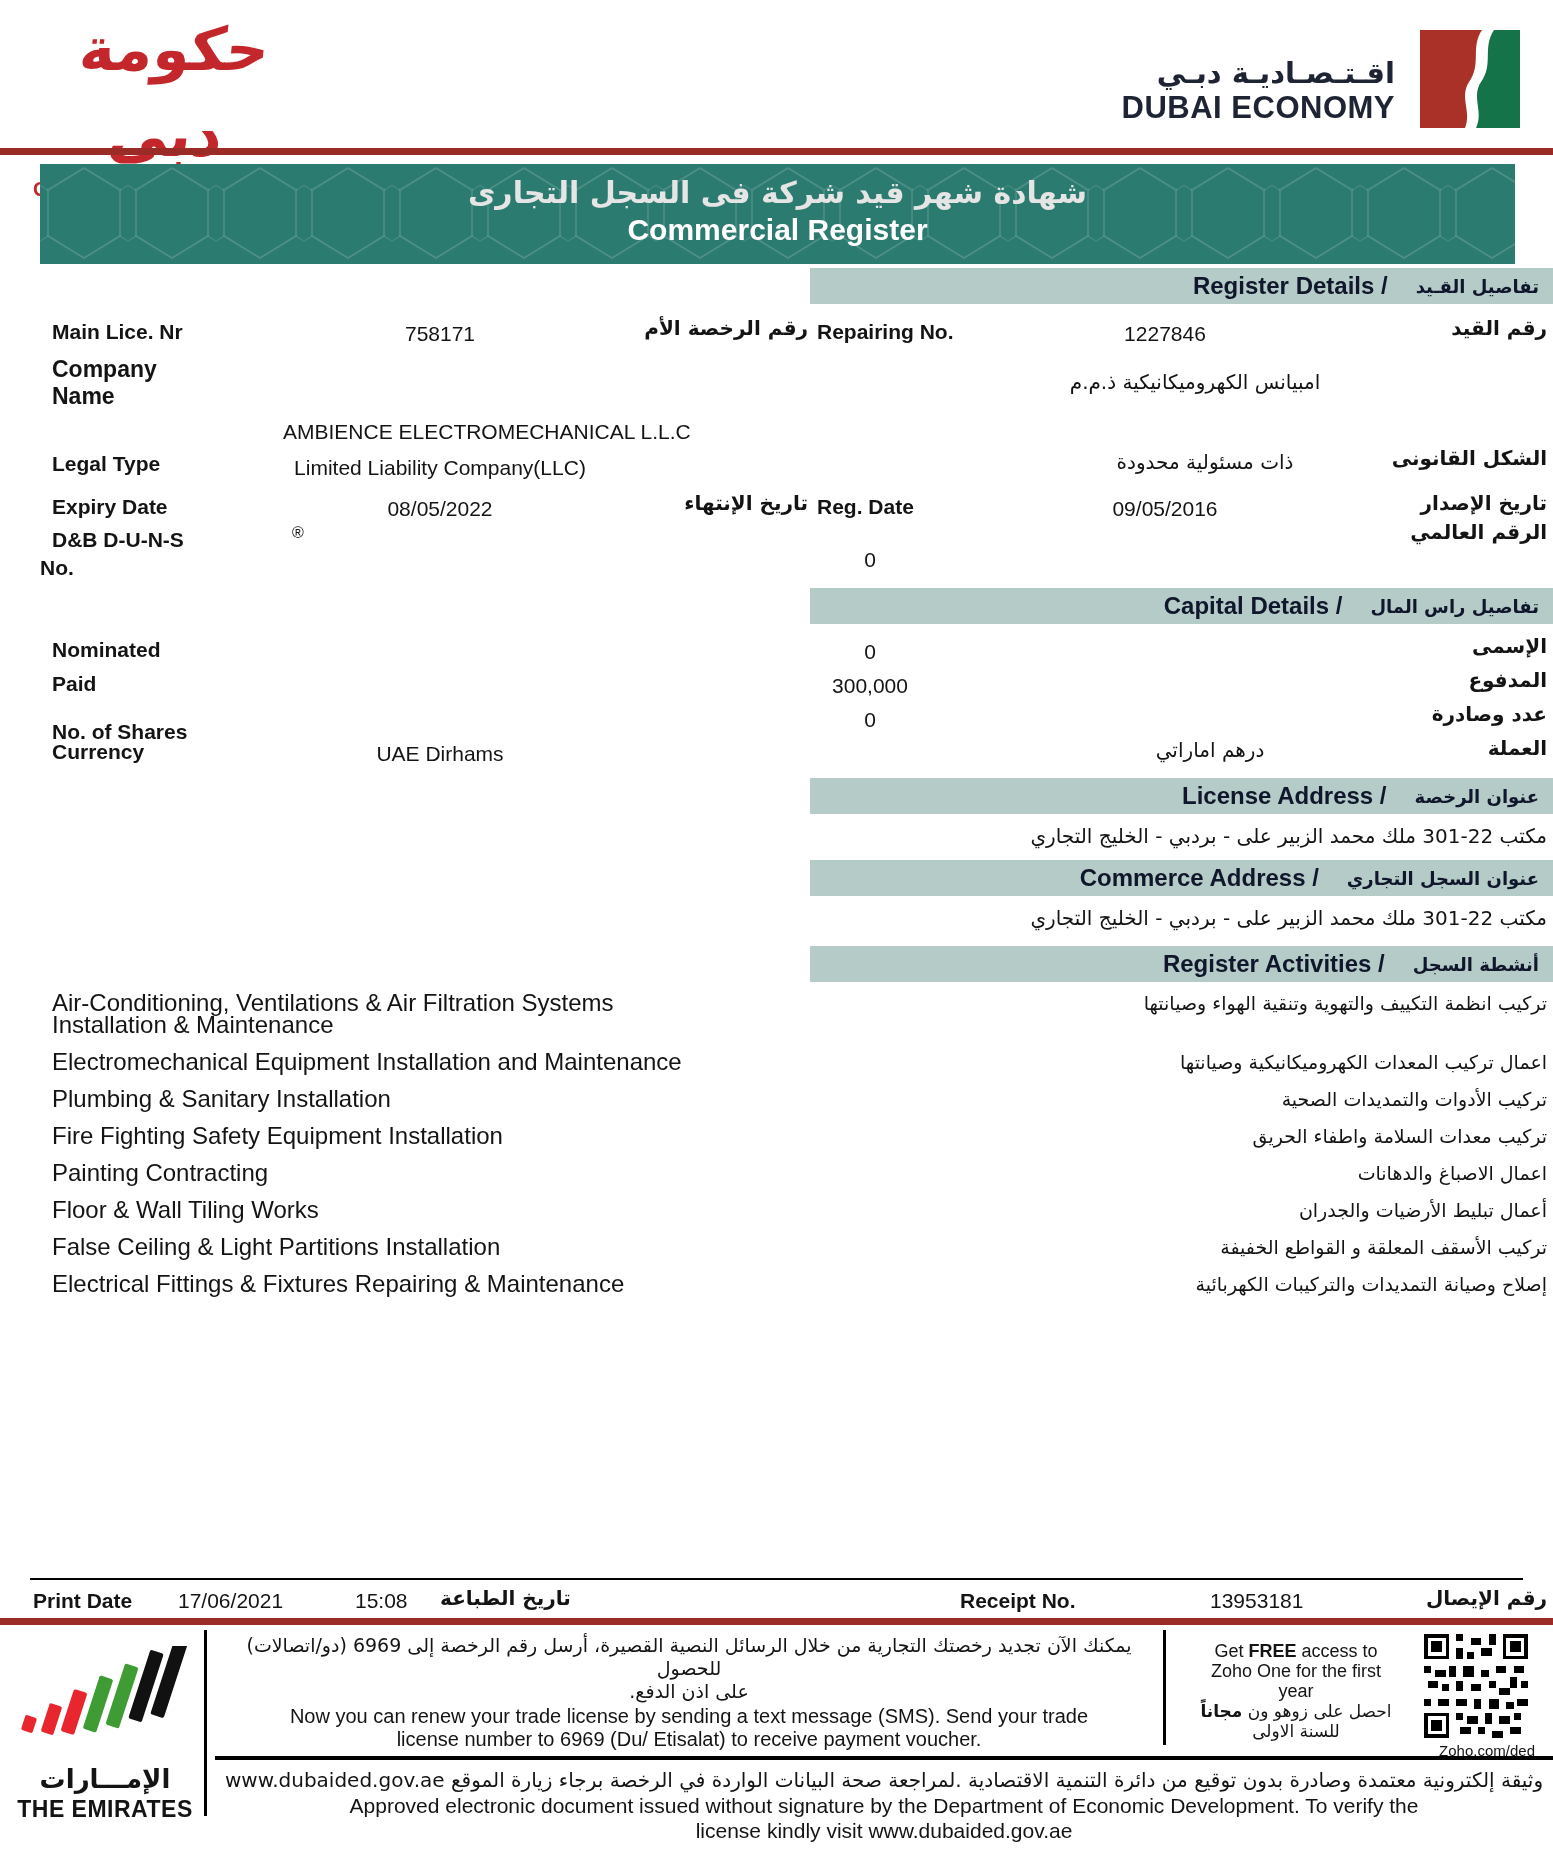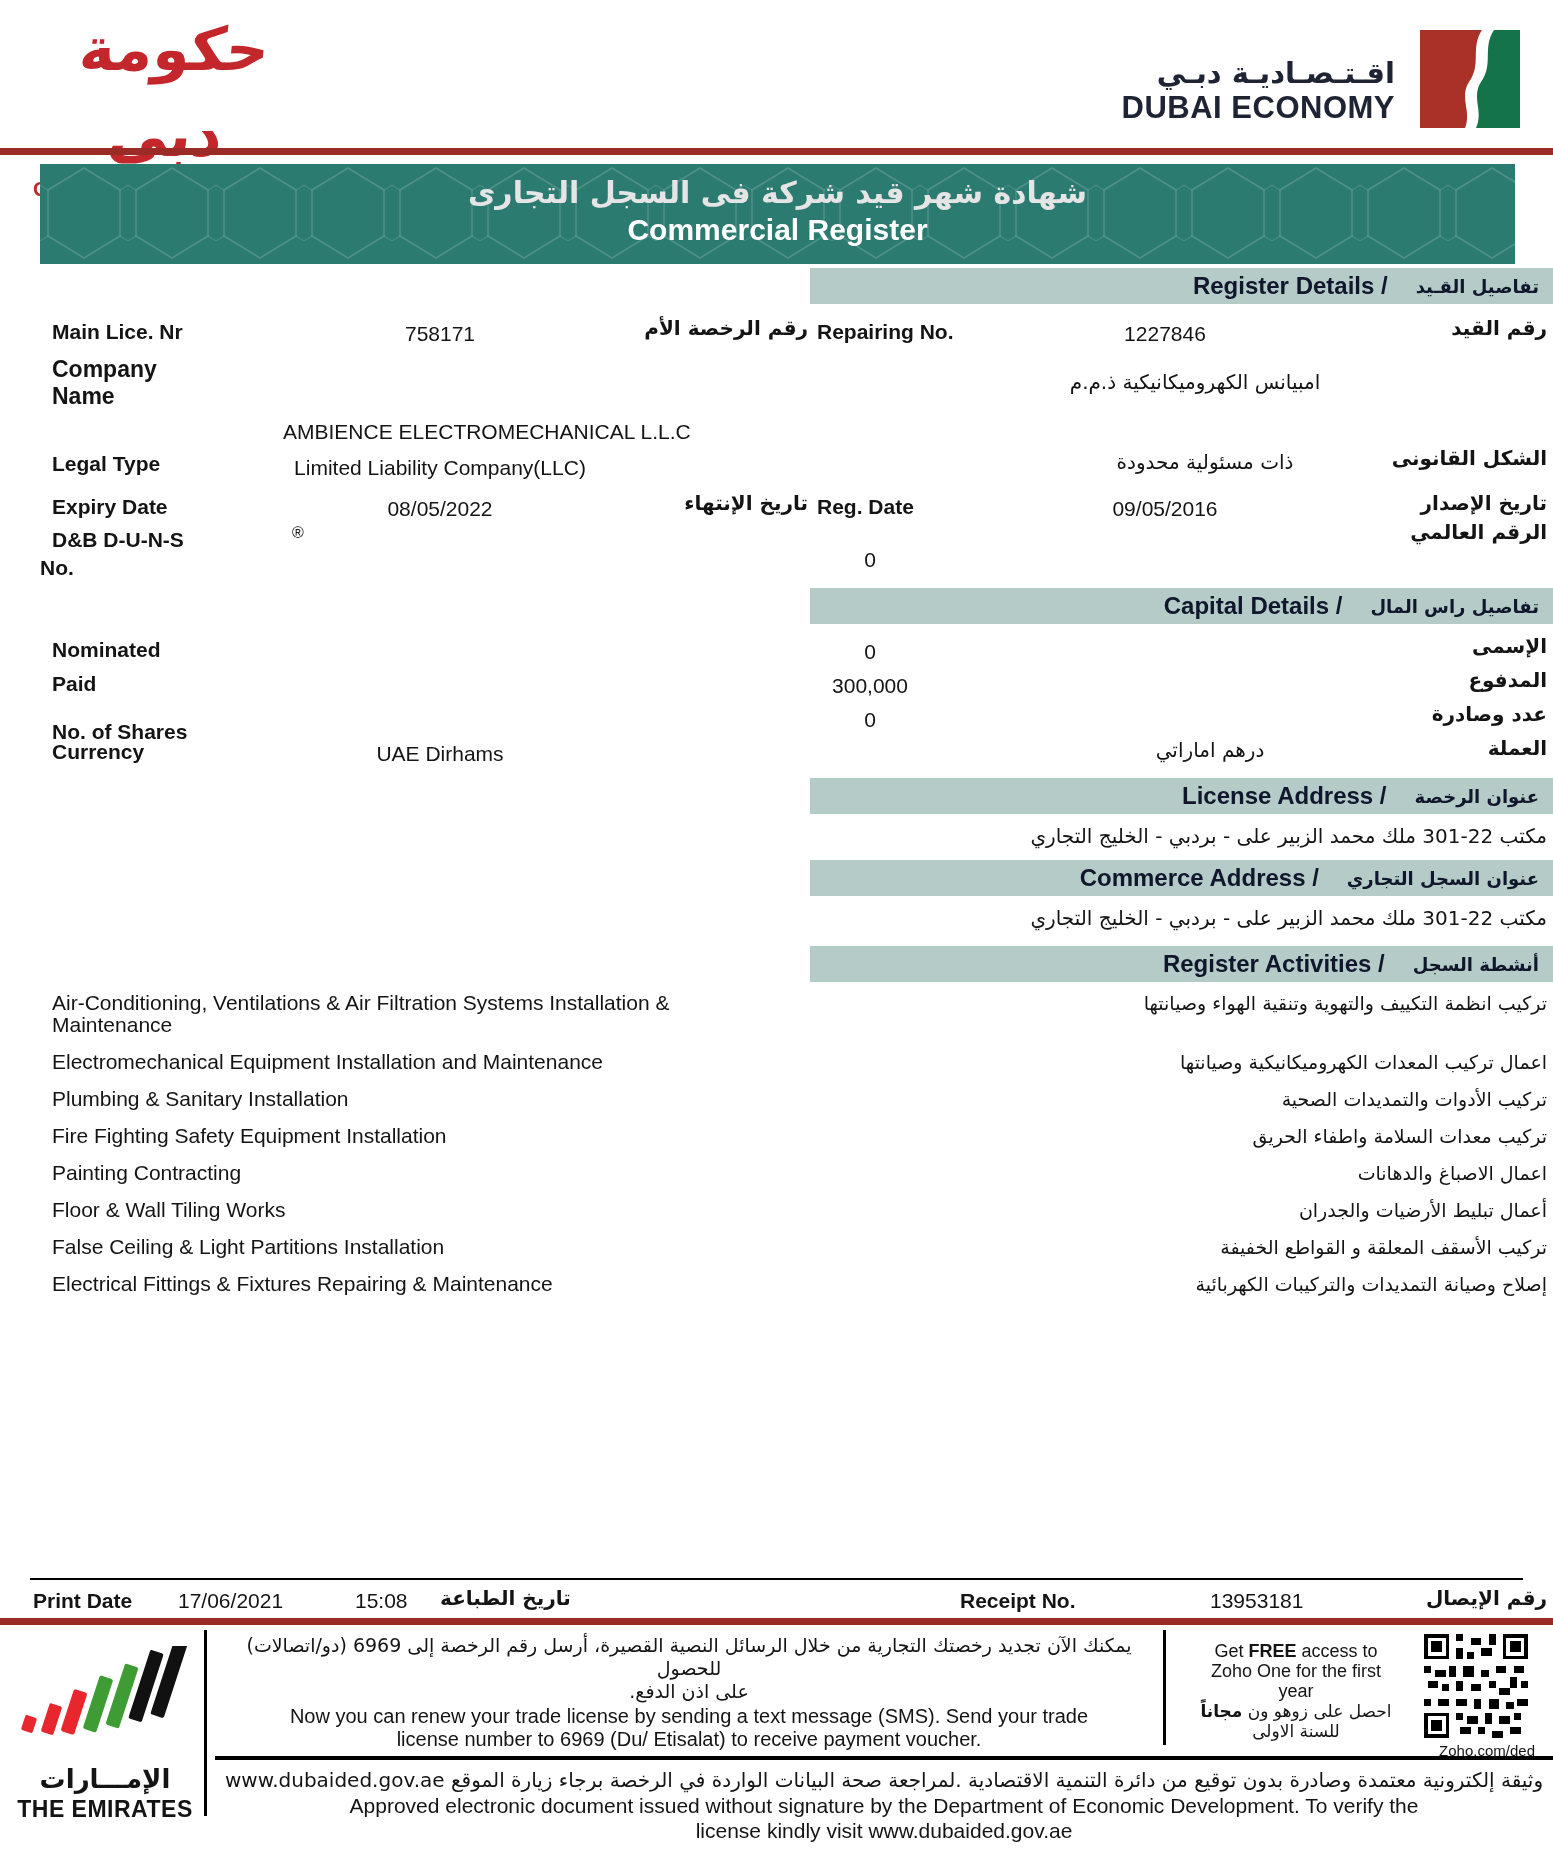--- a/index.html
+++ b/index.html
@@ -31,21 +31,21 @@
   
   .secbar{
     left:810px;width:743px;height:36px;background:#b5cbc7;
     display:flex;align-items:center;justify-content:flex-end;
     padding-right:14px;box-sizing:border-box;
   }
   .secbar .en{font-weight:bold;font-size:24px;color:#10162b;white-space:nowrap;}
   .secbar .arx{font-weight:bold;font-size:18px;color:#10162b;margin-left:28px;white-space:nowrap;}
   
   .act-row{display:flex;justify-content:space-between;align-items:flex-start;margin-bottom:15px;}
-  .act-en{font-size:21px;line-height:22px;width:650px;}
+  .act-en{font-size:24px;line-height:22px;width:650px;}
   .act-ar{font-size:19px;text-align:right;}
   .vline{background:#000000;}
   .blackline{background:#000000;}
   .sms-line{text-align:center;}
   .foot-center{text-align:center;}
 </style>
 </head>
 <body>
 
 <div class="page">

